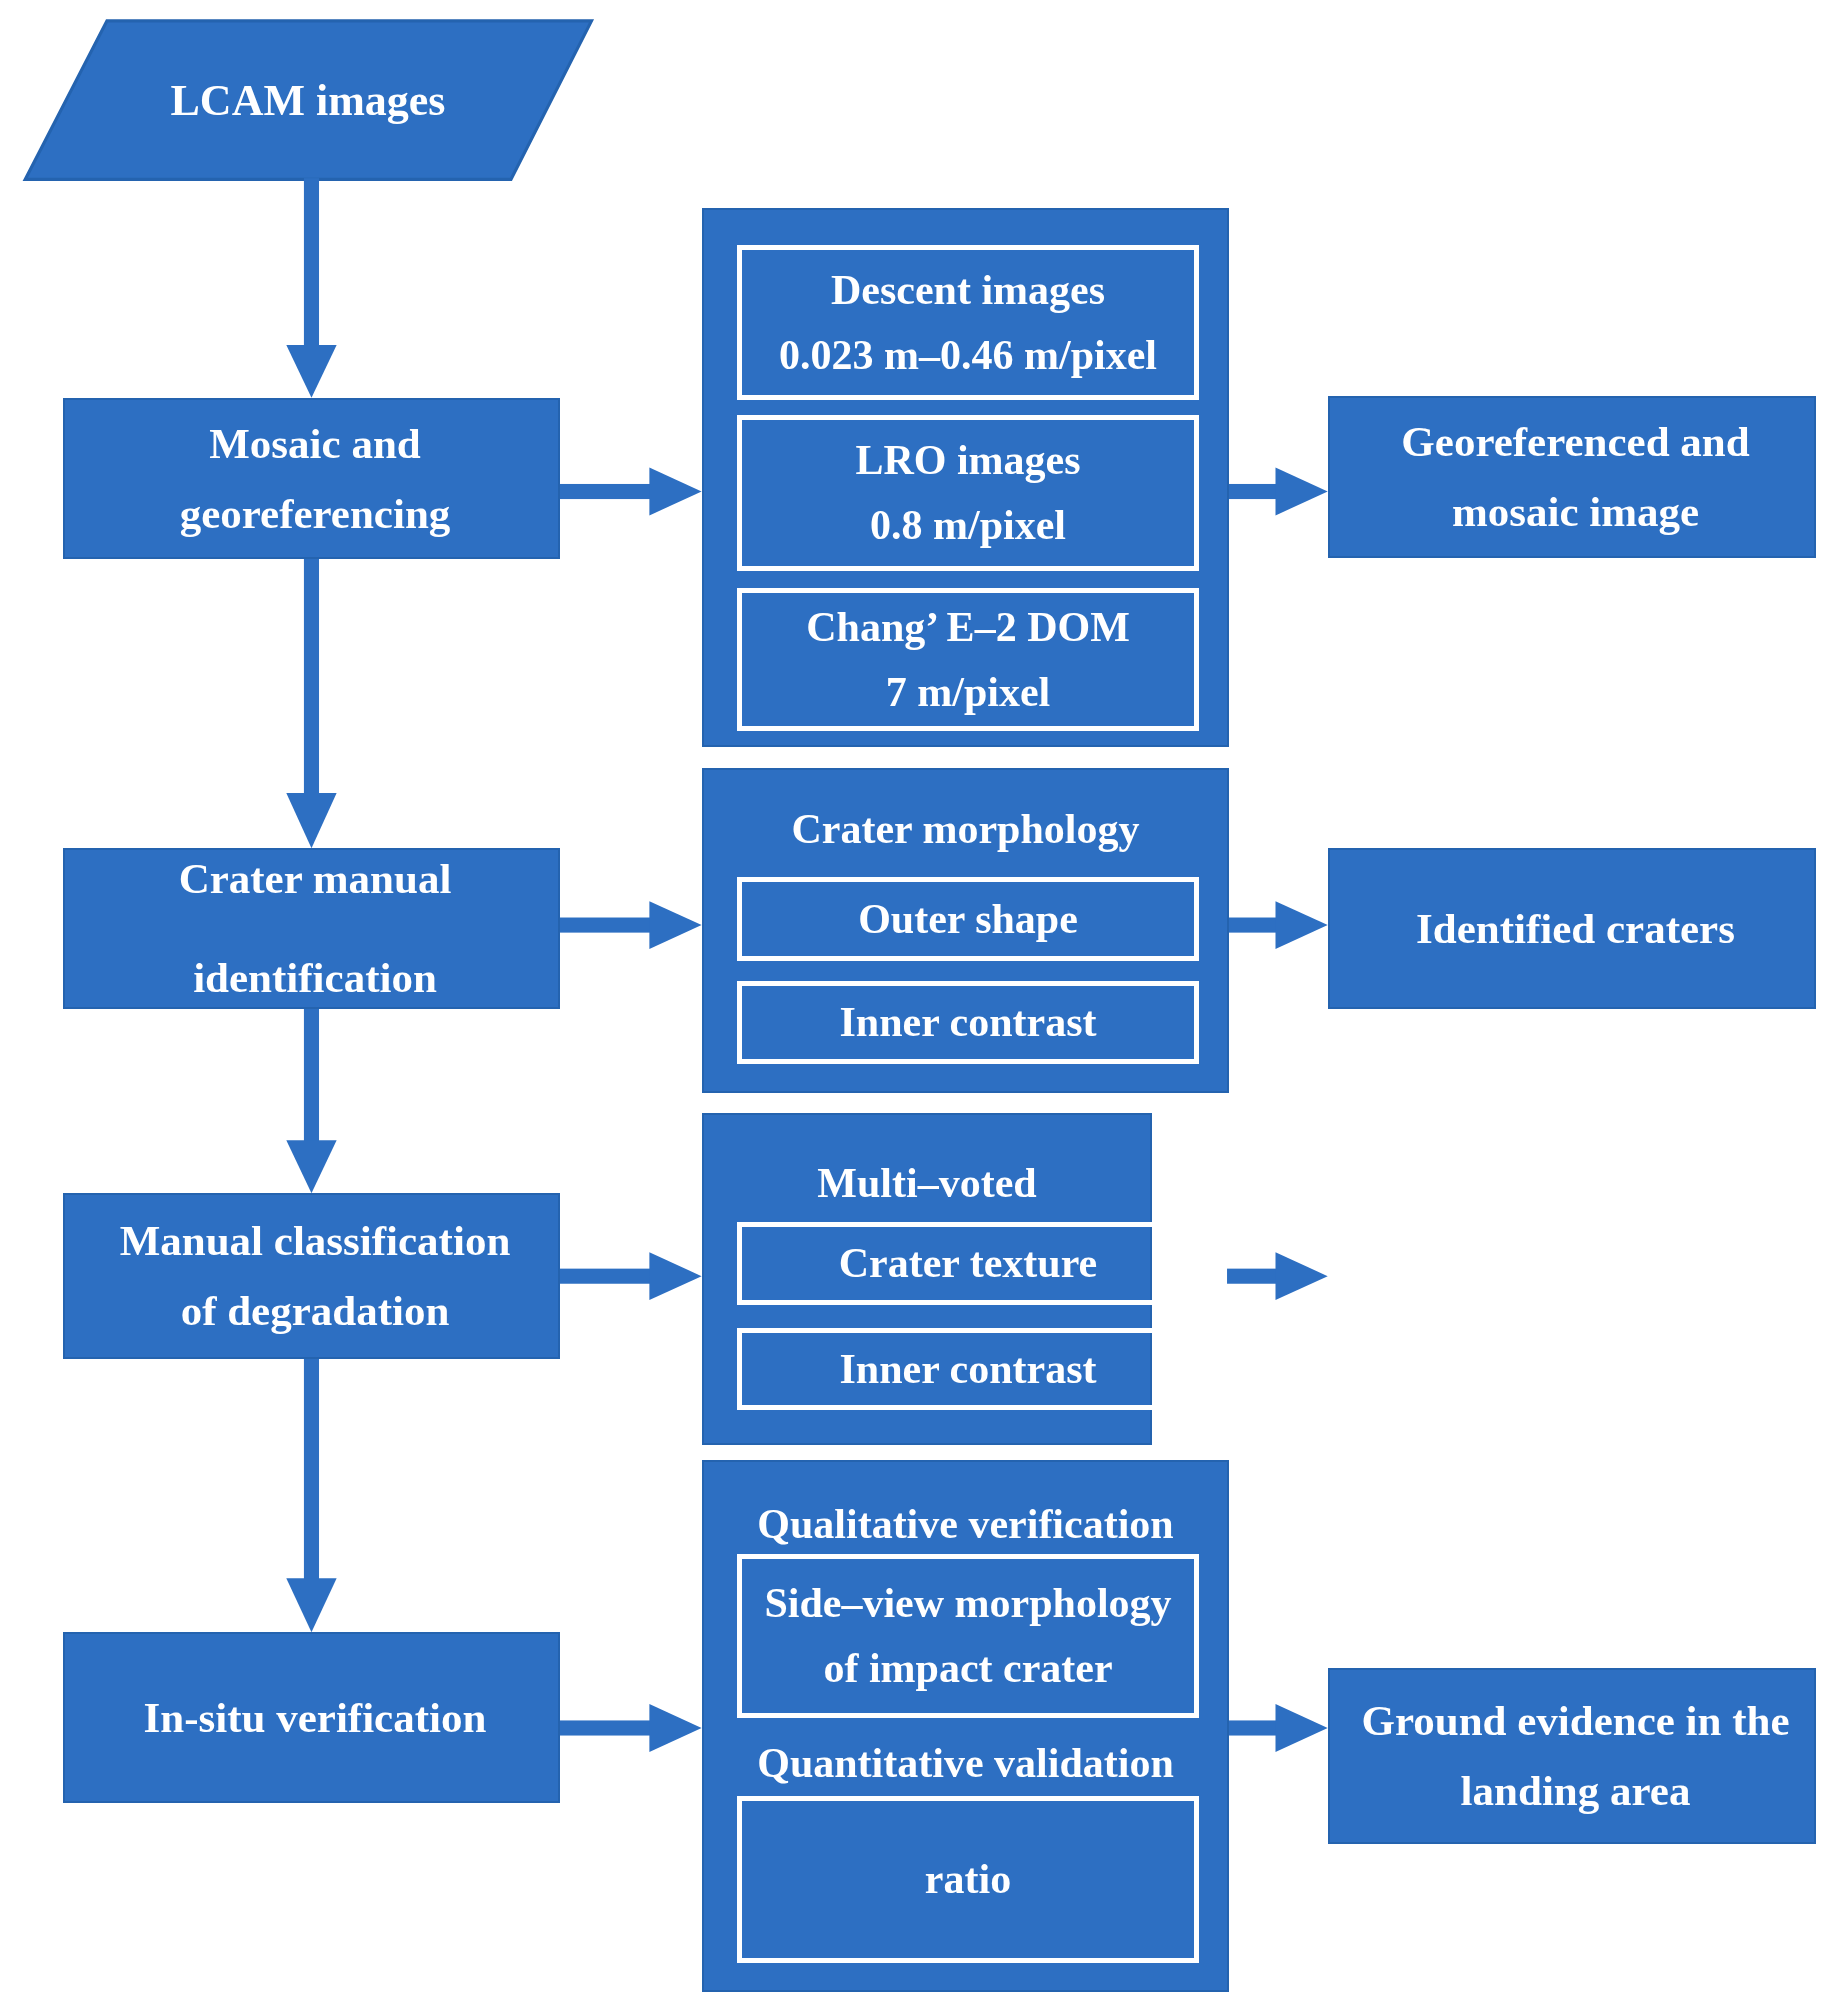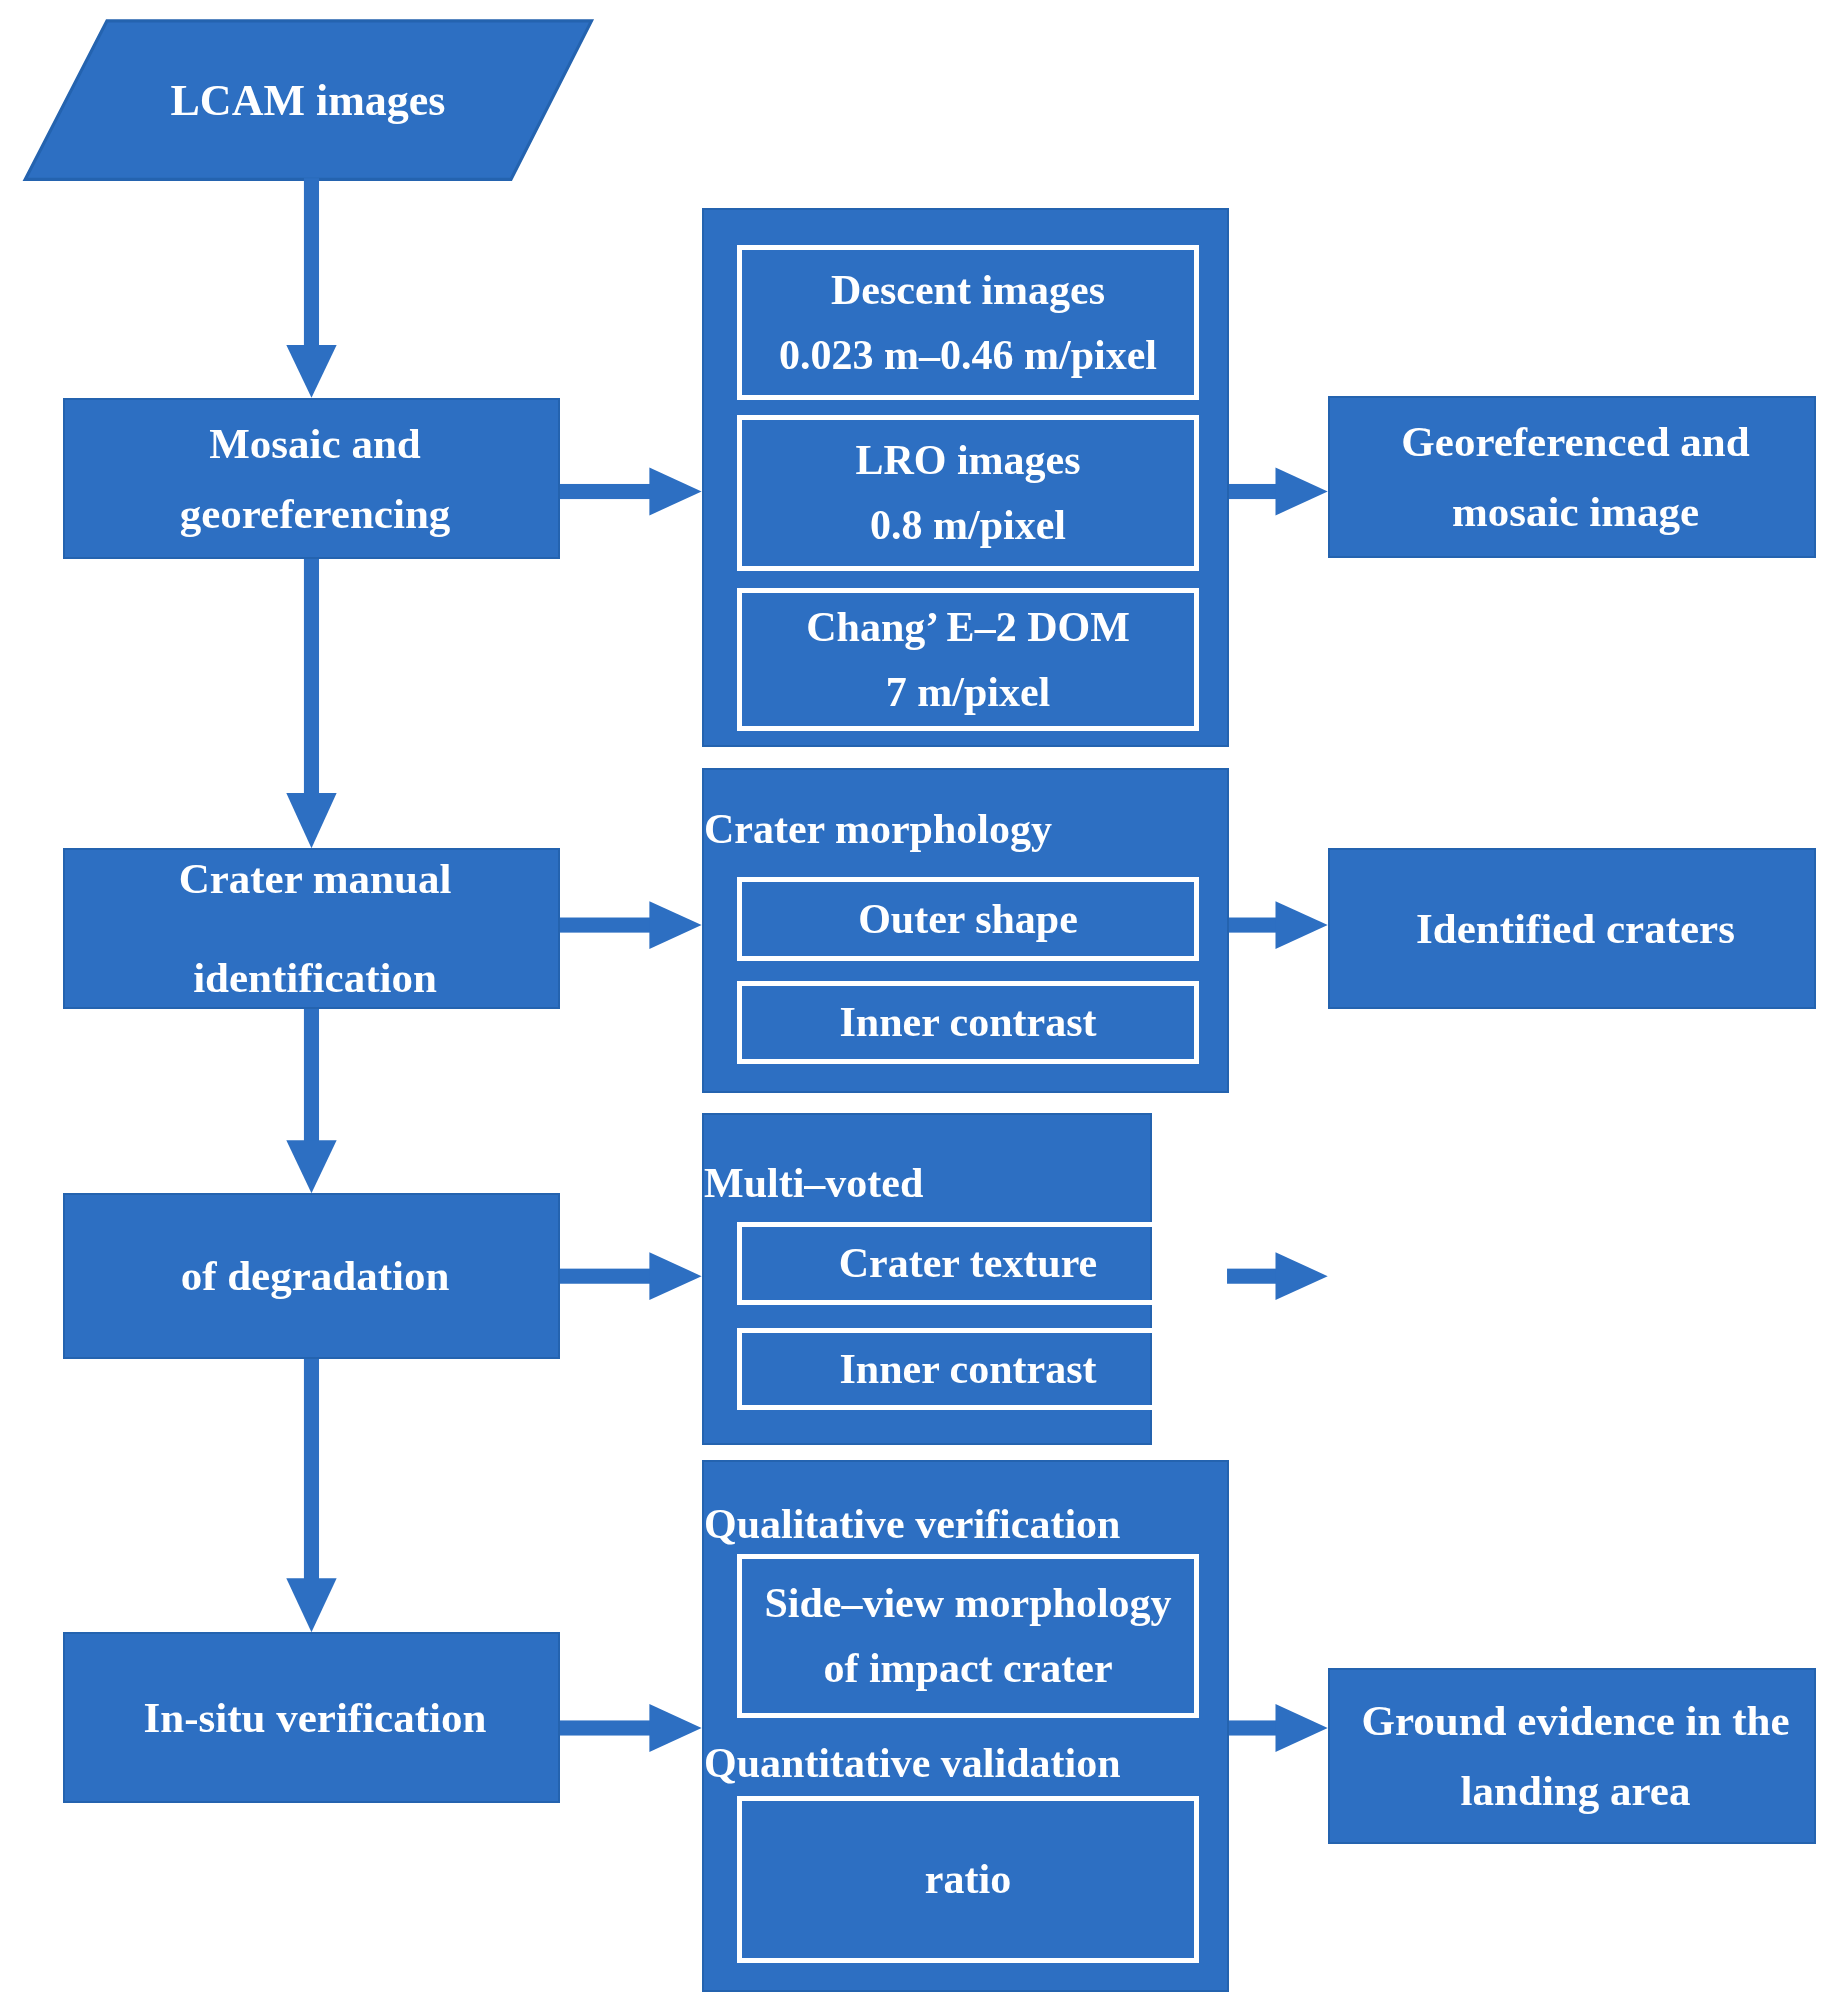--- a/index.html
+++ b/index.html
@@ -35,21 +35,21 @@
   .inner{
     position:absolute;
     border:5px solid var(--inner-border);
     box-sizing:border-box;
     display:flex;flex-direction:column;justify-content:center;align-items:center;
     text-align:center;
     font-size:42px;line-height:65px;
   }
   .heading{
     position:absolute;left:0;width:100%;
-    display:flex;justify-content:flex-start;align-items:center;
+    display:flex;justify-content:center;align-items:center;
     font-size:42px;line-height:58px;text-align:center;
   }
   .free-label{
     position:absolute;
     display:flex;justify-content:center;align-items:center;
     text-align:center;font-size:44px;
   }
   .ln{display:block;}
 </style>
 </head>
@@ -160,20 +160,21 @@
       <span class="ln">Inner contrast</span>
     </div>
   </div>
 
   <div class="box output" style="left:1328px;top:848px;width:488px;height:161px;">
     <span class="ln">Identified craters</span>
     <span class="ln"></span>
   </div>
 
   <div class="box step" style="left:63px;top:1193px;width:497px;height:166px;">
+    <span class="ln">Manual classification</span>
     <span class="ln">of degradation</span>
   </div>
 
   <div class="box group" style="left:702px;top:1113px;width:450px;height:332px;text-decoration:underline;">
     <div class="heading" style="top:39px;height:58px;">
       <span class="ln">Multi–voted</span>
     </div>
     <div class="inner" style="left:33px;top:107px;width:462px;height:83px;">
       <span class="ln">Crater texture</span>
     </div>

